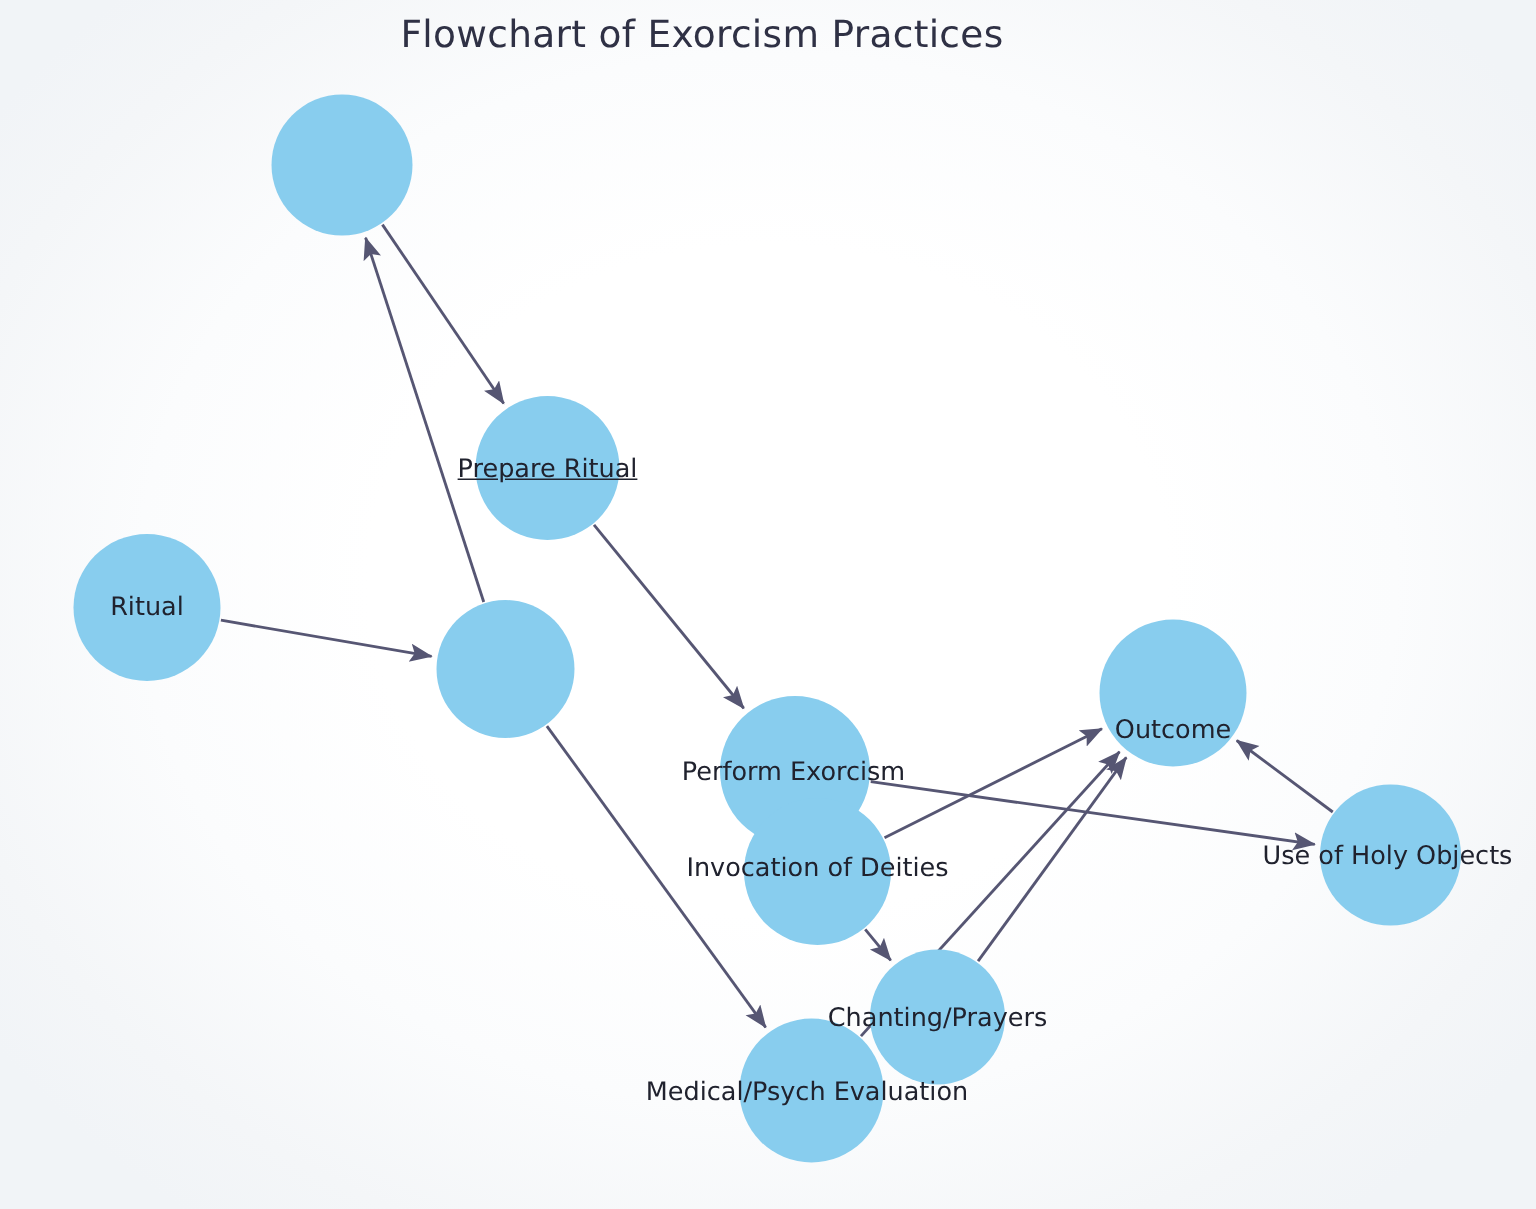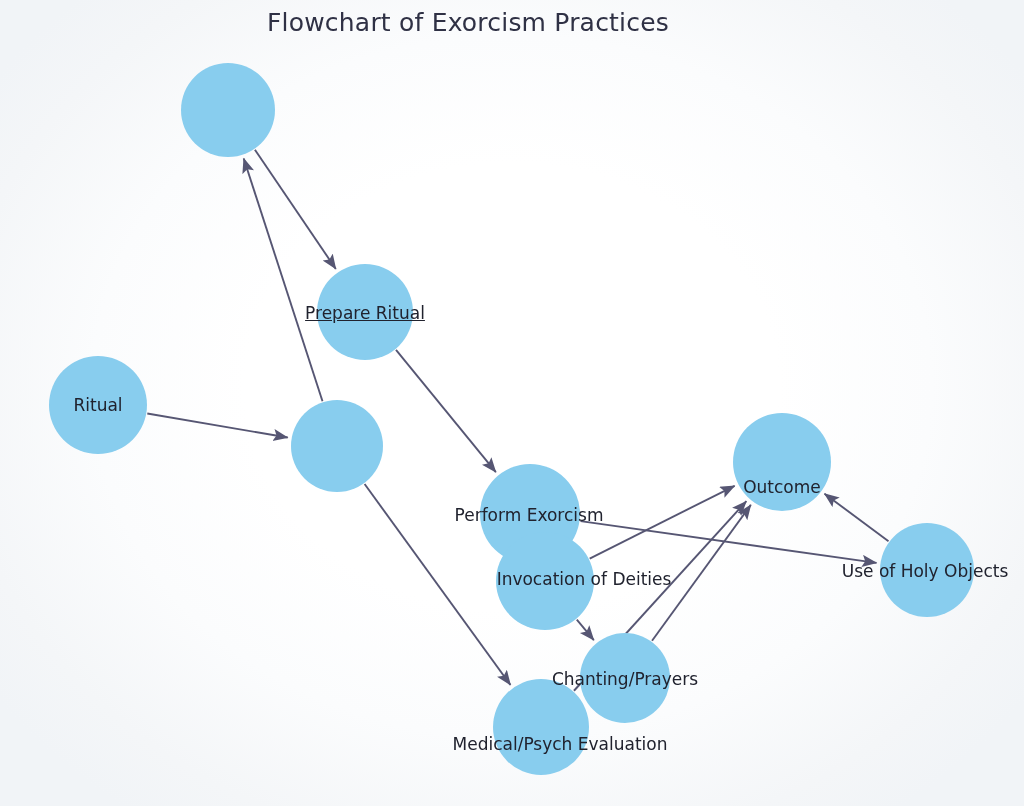--- a/index.html
+++ b/index.html
@@ -91,20 +91,20 @@
       <div class="graph-node" style="left: 545px; top: 581px; width: 98px; height: 98px; background: rgb(136, 205, 238);"></div>
       <div class="graph-node" style="left: 625px; top: 678px; width: 90px; height: 90px; background: rgb(136, 205, 238);"></div>
       <div class="graph-node" style="left: 541px; top: 727px; width: 96px; height: 96px; background: rgb(136, 205, 238);"></div>
       <div class="graph-node" style="left: 782px; top: 462px; width: 98px; height: 98px; background: rgb(136, 205, 238);"></div>
       <div class="graph-node" style="left: 927px; top: 570px; width: 94px; height: 94px; background: rgb(136, 205, 238);"></div>
     </div>
   <div id="label-layer">
       <div class="node-label" style="left: 98px; top: 405px; color: rgb(32, 34, 46);">Ritual</div>
       <div class="node-label" style="left: 365px; top: 313px; color: rgb(32, 34, 46); text-decoration: underline;">Prepare Ritual</div>
       <div class="node-label" style="left: 529px; top: 515px; color: rgb(32, 34, 46);">Perform Exorcism</div>
-      <div class="node-label" style="left: 545px; top: 579px; color: rgb(32, 34, 46); margin-left: 39px;">Invocation of Deities</div>
+      <div class="node-label" style="left: 545px; top: 579px; color: rgb(32, 34, 46);">Invocation of Deities</div>
       <div class="node-label" style="left: 625px; top: 679px; color: rgb(32, 34, 46);">Chanting/Prayers</div>
-      <div class="node-label" style="left: 560px; top: 728px; color: rgb(32, 34, 46); margin-top: 16px;">Medical/Psych Evaluation</div>
+      <div class="node-label" style="left: 538px; top: 728px; color: rgb(32, 34, 46);">Medical/Psych Evaluation</div>
       <div class="node-label" style="left: 782px; top: 463px; color: rgb(32, 34, 46); margin-top: 24px;">Outcome</div>
       <div class="node-label" style="left: 925px; top: 571px; color: rgb(32, 34, 46); text-align: right;">Use of Holy Objects</div>
     </div>
 
 </div>
 
 </body></html>

